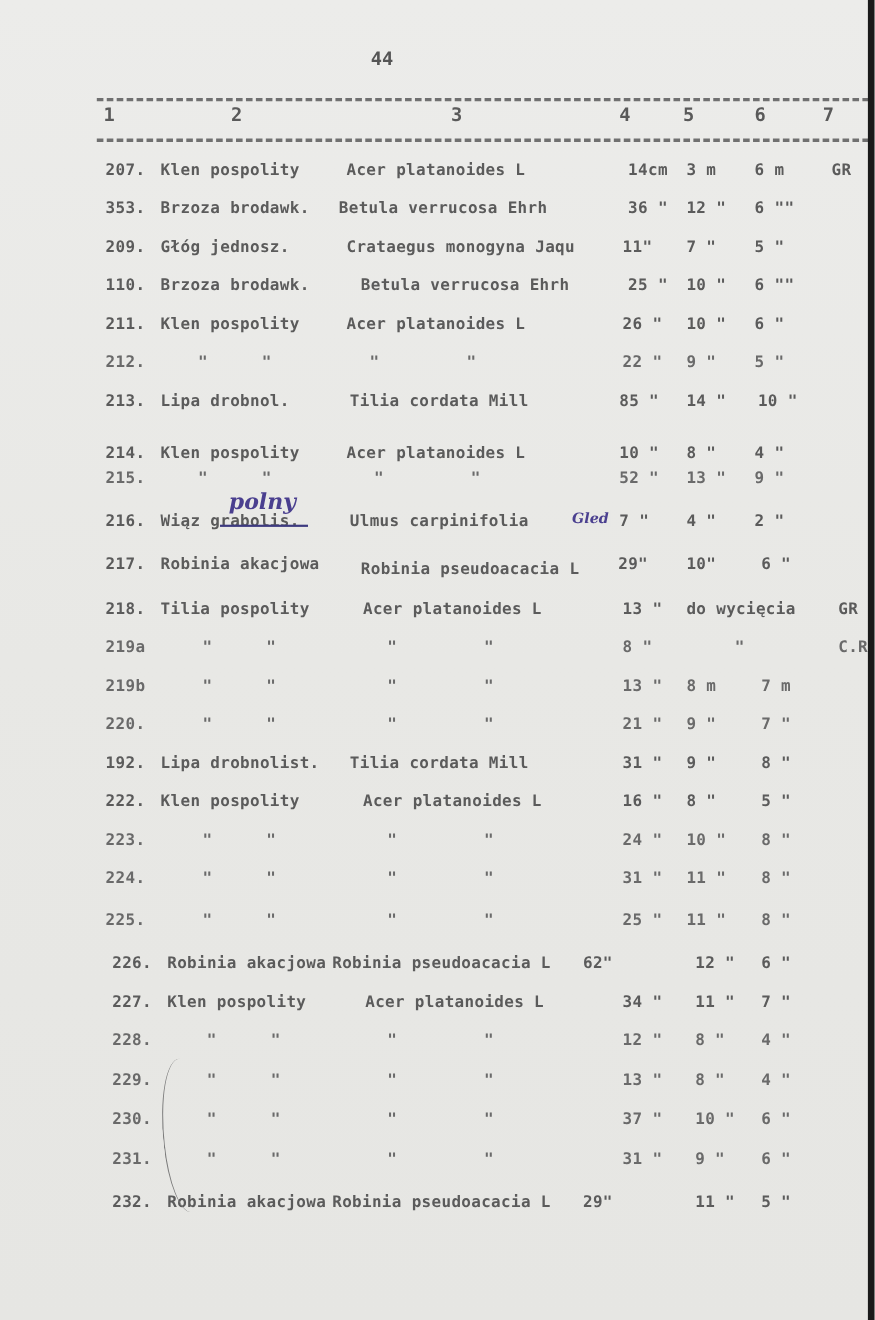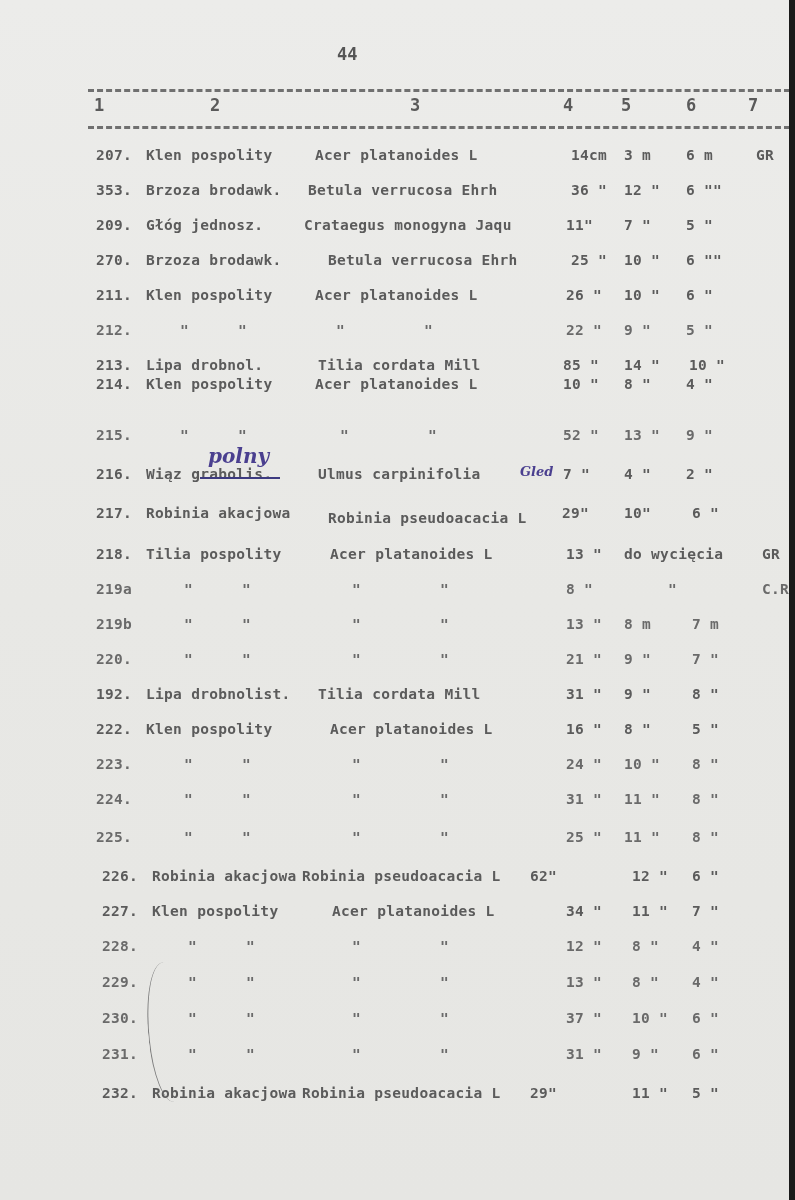--- a/index.html
+++ b/index.html
@@ -88,27 +88,27 @@
       <span class="c-no">353.</span>
       <span class="c-pl">Brzoza brodawk.</span>
       <span class="c-lat" style="left:308px">Betula verrucosa Ehrh</span>
       <span class="c-d">36 "</span>
       <span class="c-h">12 "</span>
       <span class="c-cr">6 ""</span>
     </div>
     <div class="row" style="top:217px">
       <span class="c-no">209.</span>
       <span class="c-pl">Głóg jednosz.</span>
-      <span class="c-lat" style="left:304px">Crataegus monogyna Jaqu</span>
+      <span class="c-lat" style="left:315px">Crataegus monogyna Jaqu</span>
       <span class="c-d" style="left:566px">11"</span>
       <span class="c-h">7 "</span>
       <span class="c-cr">5 "</span>
     </div>
     <div class="row" style="top:252px">
-      <span class="c-no">270.</span>
+      <span class="c-no">110.</span>
       <span class="c-pl">Brzoza brodawk.</span>
       <span class="c-lat" style="left:328px">Betula verrucosa Ehrh</span>
       <span class="c-d">25 "</span>
       <span class="c-h">10 "</span>
       <span class="c-cr">6 ""</span>
     </div>
     <div class="row" style="top:287px">
       <span class="c-no">211.</span>
       <span class="c-pl">Klen pospolity</span>
       <span class="c-lat">Acer platanoides L</span>
@@ -125,21 +125,21 @@
       <span class="c-cr">5 "</span>
     </div>
     <div class="row" style="top:357px">
       <span class="c-no">213.</span>
       <span class="c-pl">Lipa drobnol.</span>
       <span class="c-lat" style="left:318px">Tilia cordata Mill</span>
       <span class="c-d" style="left:563px">85 "</span>
       <span class="c-h">14 "</span>
       <span class="c-cr" style="left:689px">10 "</span>
     </div>
-    <div class="row" style="top:376px">
+    <div class="row" style="top:404px">
       <span class="c-no">214.</span>
       <span class="c-pl">Klen pospolity</span>
       <span class="c-lat">Acer platanoides L</span>
       <span class="c-d" style="left:563px">10 "</span>
       <span class="c-h">8 "</span>
       <span class="c-cr">4 "</span>
     </div>
     <div class="row ditto" style="top:427px">
       <span class="c-no">215.</span>
       <span class="c-pl" style="left:180px; word-spacing:40px">"        "</span>

